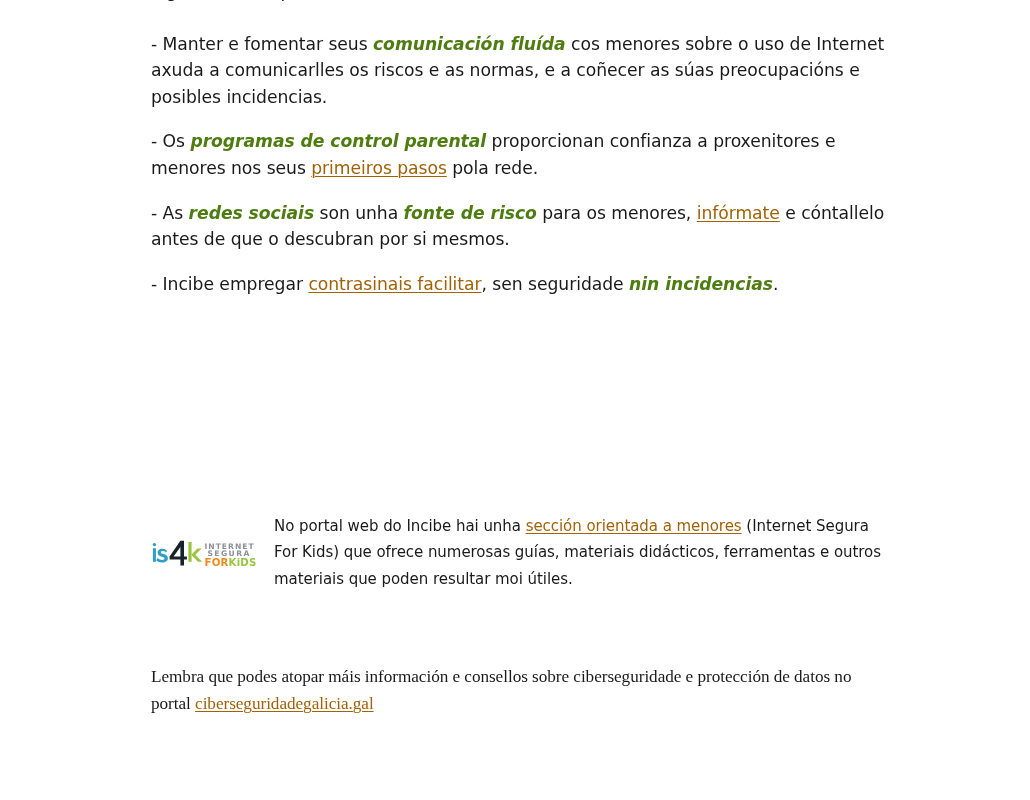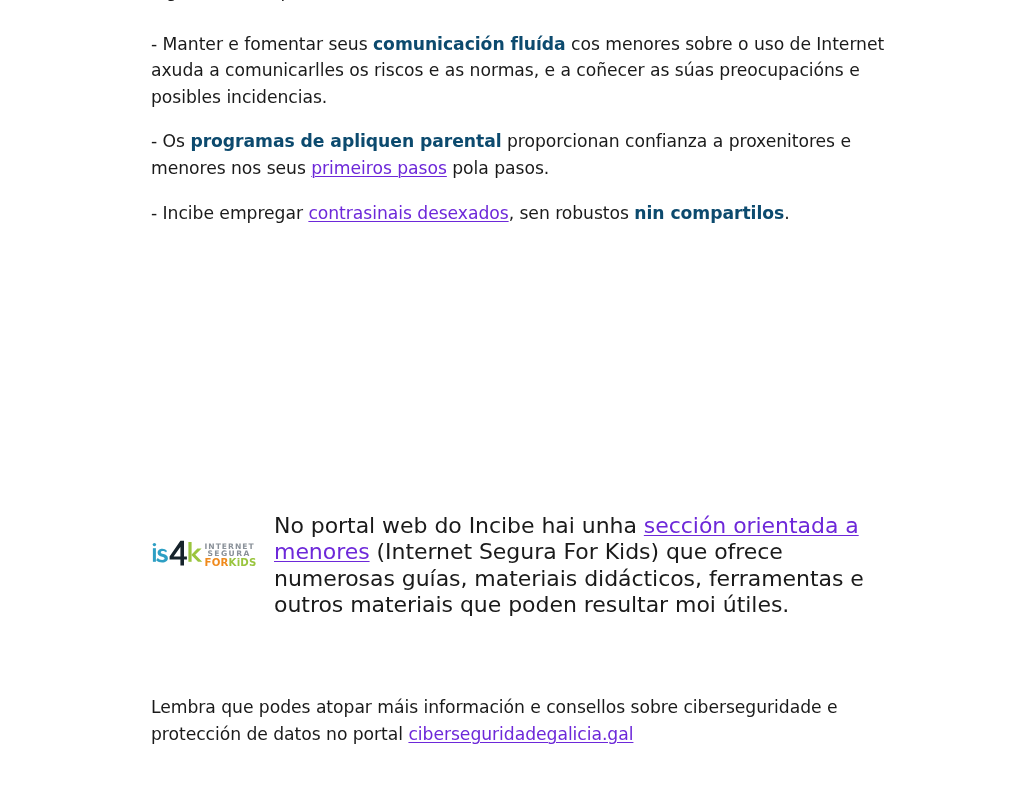--- a/index.html
+++ b/index.html
@@ -41,25 +41,26 @@
   .lead-clipped {
     margin-bottom: 26px;
   }
 
   .bullet {
     margin-bottom: 18px;
   }
 
   b, strong {
     font-weight: 700;
-    color: #0c4a6e;
+    color: #4d7c0f;
+    font-style: italic;
   }
 
   .lnk {
-    color: #6d28d9;
+    color: #a16207;
     text-decoration: underline;
     text-underline-offset: 2px;
     text-decoration-thickness: 1px;
     cursor: pointer;
   }
 
   
   .promo {
     position: absolute;
     left: 151px;
@@ -80,55 +81,59 @@
   .logo-svg {
     display: block;
   }
 
   .promo-text {
     flex: 1 1 auto;
     padding-left: 15px;
   }
 
   .promo-text p {
-    font-size: 22px;
+    font-size: 15px;
     line-height: 26.4px;
   }
 
   
   .closing {
     position: absolute;
     left: 151px;
-    top: 694px;
+    top: 664px;
     width: 740px;
+    font-family: Liberation Serif, serif;
   }
 </style>
 </head>
 <body>
 
 <div class="page">
 
   <div class="content">
 
     <p class="lead-clipped">
       <span>algunhas boas prácticas neste eido:</span>
     </p>
 
     <p class="bullet">
       <span>-</span><span> Manter e fomentar seus </span><b>comunicación fluída</b><span> cos menores sobre o uso de Internet axuda a comunicarlles os riscos e as normas, e a coñecer as súas preocupacións e posibles incidencias.</span>
     </p>
 
     <p class="bullet">
-      <span>-</span><span> Os </span><b>programas de apliquen parental</b><span> proporcionan confianza a proxenitores e menores nos seus </span><a class="lnk">primeiros pasos</a><span> pola pasos.</span>
+      <span>-</span><span> Os </span><b>programas de control parental</b><span> proporcionan confianza a proxenitores e menores nos seus </span><a class="lnk">primeiros pasos</a><span> pola rede.</span>
     </p>
 
 
+    <p class="bullet">
+      <span>-</span><span> As </span><b>redes sociais</b><span> son unha </span><b>fonte de risco</b><span> para os menores, </span><a class="lnk">infórmate</a><span> e cóntallelo antes de que o descubran por si mesmos.</span>
+    </p>
 
     <p class="bullet">
-      <span>-</span><span> Incibe empregar </span><a class="lnk">contrasinais desexados</a><span>, sen robustos </span><b>nin compartilos</b><span>.</span>
+      <span>-</span><span> Incibe empregar </span><a class="lnk">contrasinais facilitar</a><span>, sen seguridade </span><b>nin incidencias</b><span>.</span>
     </p>
 
 
   </div>
 
   <div class="promo">
 
     <div class="promo-logo">
       <svg class="logo-svg" width="108" height="30" viewBox="0 0 108 30">
 

